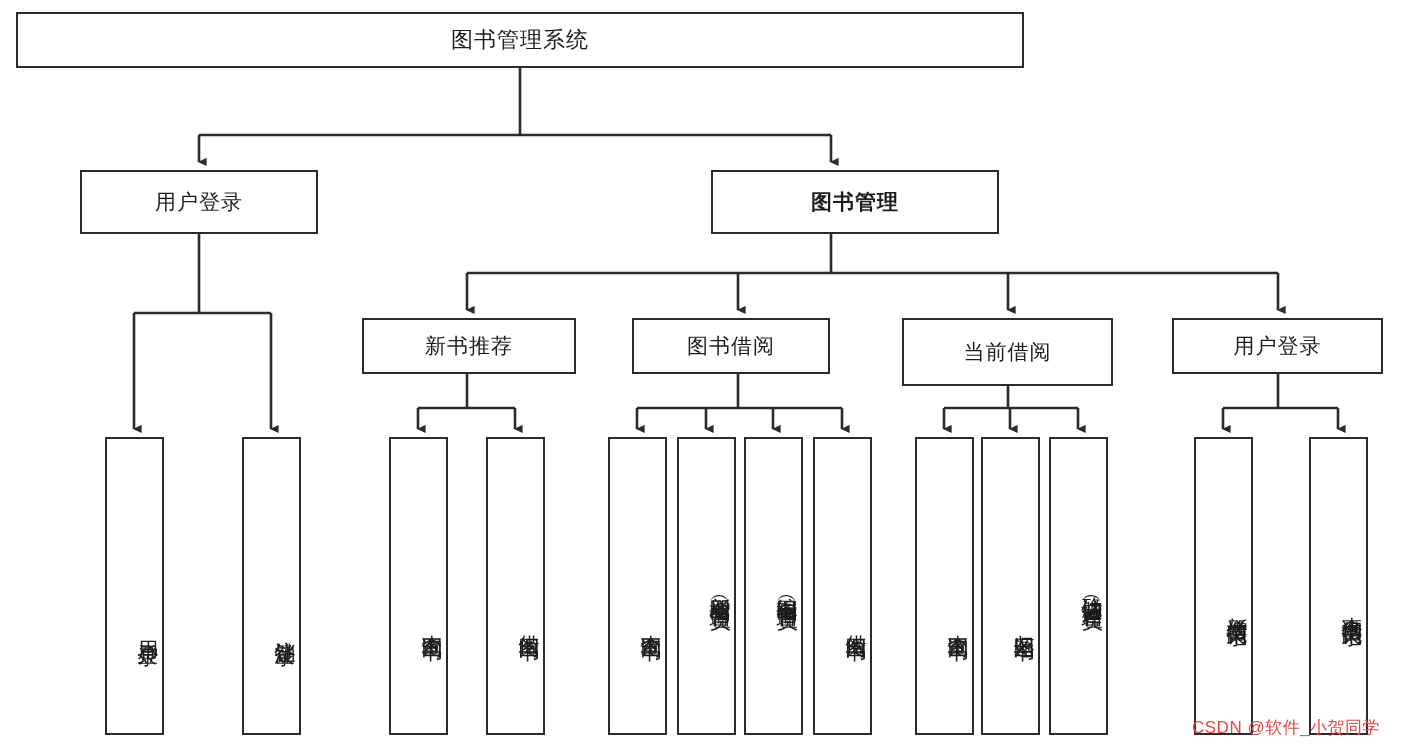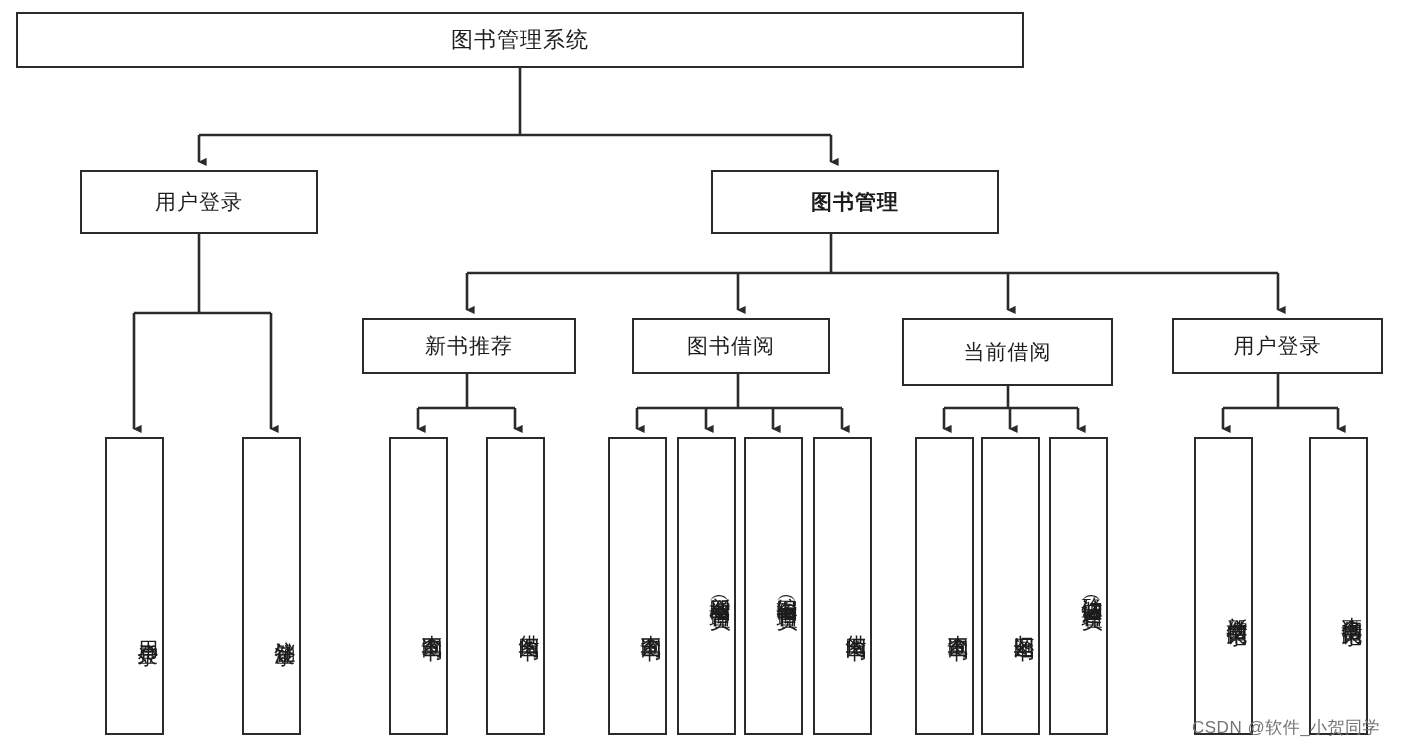--- a/index.html
+++ b/index.html
@@ -53,21 +53,21 @@
     position: absolute;
     left: 0;
     top: 0;
     width: 1405px;
     height: 747px;
     pointer-events: none;
   }
   .watermark {
     position: absolute;
     font-size: 17px;
-    color: #737373;
+    color: #ef4444;
     white-space: nowrap;
     letter-spacing: 0.5px;
   }
 </style>
 </head>
 <body>
 
 <div id="canvas">
 
   <svg id="links" viewBox="0 0 1405 747" xmlns="http://www.w3.org/2000/svg">

